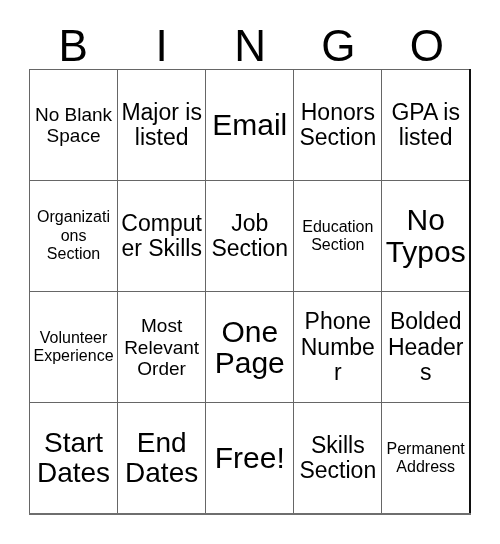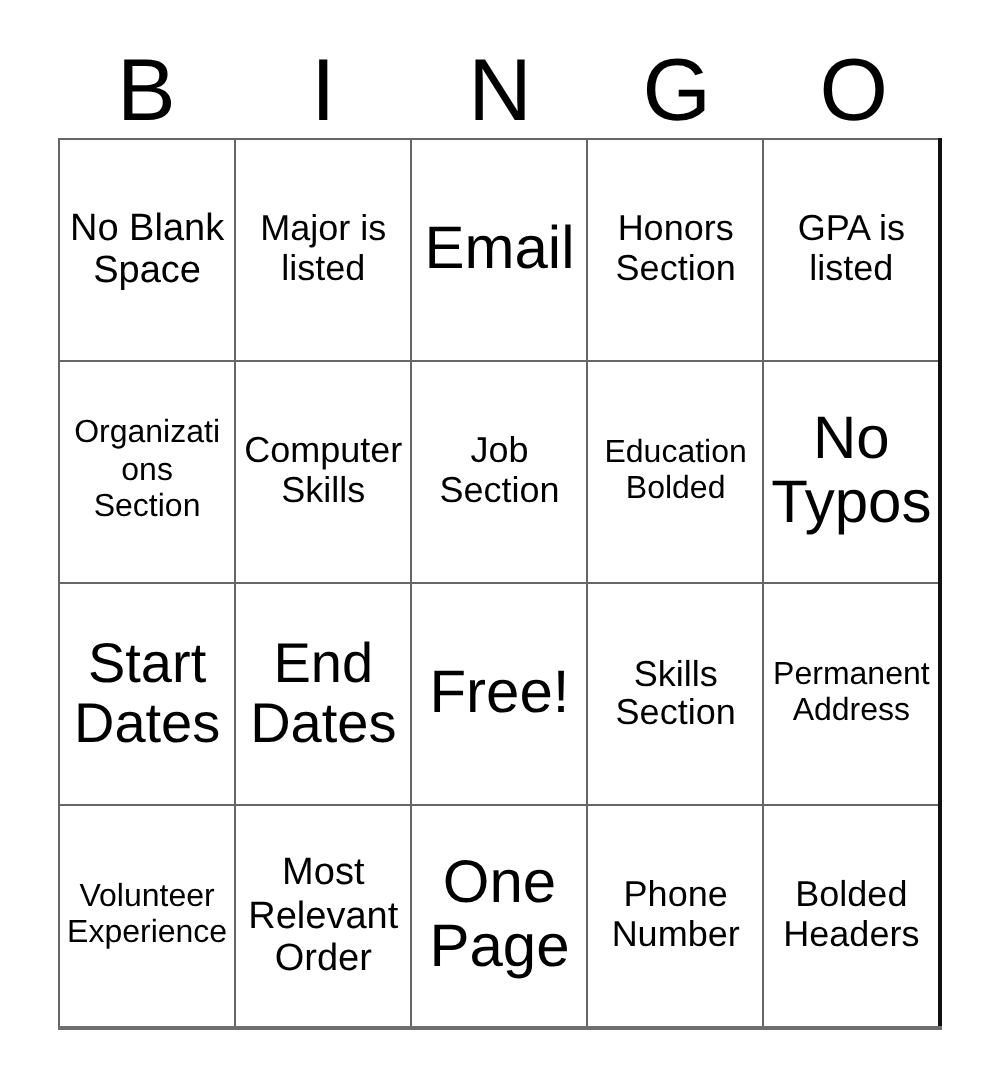--- a/index.html
+++ b/index.html
@@ -67,21 +67,21 @@
   }
   .cell-text {
     display: block;
     width: 100%;
   }
 
   
   .fs-xs  { font-size: 11.5px; line-height: 1.18; }
   .fs-s   { font-size: 16px;   line-height: 1.16; }
   .fs-m   { font-size: 19px;   line-height: 1.12; }
-  .fs-l   { font-size: 18px;   line-height: 1.10; }
+  .fs-l   { font-size: 23px;   line-height: 1.10; }
   .fs-xl  { font-size: 28px;   line-height: 1.08; }
   .fs-xxl { font-size: 30px;   line-height: 1.06; }
 </style>
 </head>
 <body>
 
 <div id="bingo-card">
 
   <div id="bingo-header">
     <div class="header-letter">B</div>
@@ -114,56 +114,56 @@
         <td class="cell">
             <span class="cell-text fs-s">Organizations Section</span>
           </td>
         <td class="cell">
             <span class="cell-text fs-l">Computer Skills</span>
           </td>
         <td class="cell">
             <span class="cell-text fs-l">Job Section</span>
           </td>
         <td class="cell">
-            <span class="cell-text fs-s">Education Bolded</span>
+            <span class="cell-text fs-s">Education Section</span>
           </td>
         <td class="cell">
             <span class="cell-text fs-xxl">No Typos</span>
+          </td>
+      </tr>
+      <tr>
+        <td class="cell">
+            <span class="cell-text fs-s">Volunteer Experience</span>
+          </td>
+        <td class="cell">
+            <span class="cell-text fs-m">Most Relevant Order</span>
+          </td>
+        <td class="cell">
+            <span class="cell-text fs-xxl">One Page</span>
+          </td>
+        <td class="cell">
+            <span class="cell-text fs-l">Phone Number</span>
+          </td>
+        <td class="cell">
+            <span class="cell-text fs-l">Bolded Headers</span>
           </td>
       </tr>
       <tr>
         <td class="cell">
             <span class="cell-text fs-xl">Start Dates</span>
           </td>
         <td class="cell">
             <span class="cell-text fs-xl">End Dates</span>
           </td>
         <td class="cell">
             <span class="cell-text fs-xxl">Free!</span>
           </td>
         <td class="cell">
             <span class="cell-text fs-l">Skills Section</span>
           </td>
         <td class="cell">
             <span class="cell-text fs-s">Permanent Address</span>
           </td>
       </tr>
-      <tr>
-        <td class="cell">
-            <span class="cell-text fs-s">Volunteer Experience</span>
-          </td>
-        <td class="cell">
-            <span class="cell-text fs-m">Most Relevant Order</span>
-          </td>
-        <td class="cell">
-            <span class="cell-text fs-xxl">One Page</span>
-          </td>
-        <td class="cell">
-            <span class="cell-text fs-l">Phone Number</span>
-          </td>
-        <td class="cell">
-            <span class="cell-text fs-l">Bolded Headers</span>
-          </td>
-      </tr>
     </tbody>
   </table>
 
 </div>
 
 </body></html>

